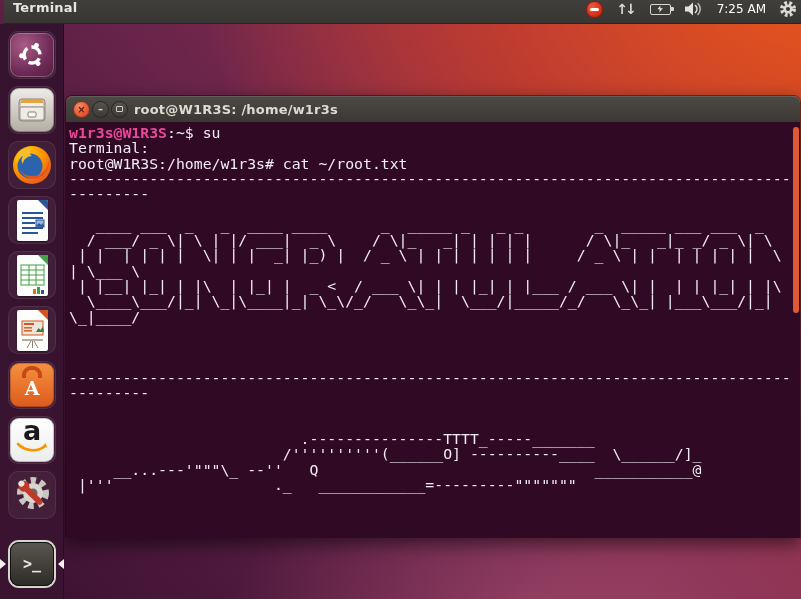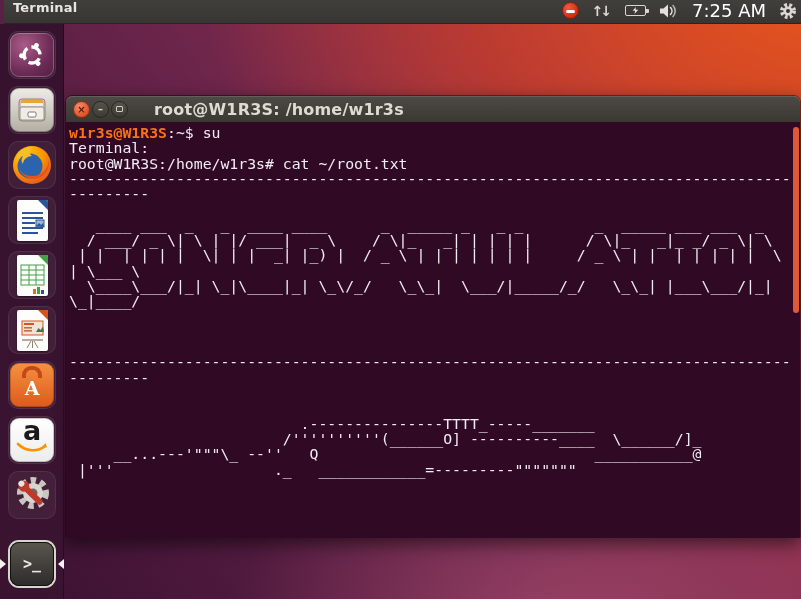--- a/index.html
+++ b/index.html
@@ -26,21 +26,21 @@
   .dnd{ width:17px; height:17px; border-radius:50%;
         background:radial-gradient(circle at 35% 30%, #ef5a40, #d42c12 70%);
         border:1px solid #8e1d0c; position:relative;}
   .dnd::after{ content:""; position:absolute; left:3px; right:3px; top:6.5px; height:3px;
         border-radius:2px; background:#fff;}
   .arrows{ font-size:14px; font-weight:bold; color:#dcd9d4; letter-spacing:-3px; line-height:1; padding-right:3px;}
   .battery{ position:relative; width:21px; height:11px; border:1px solid #d9d6d0; border-radius:2px;}
   .battery::after{ content:""; position:absolute; right:-4px; top:2.5px; width:3px; height:4px; background:#d9d6d0; border-radius:0 1px 1px 0;}
   .bolt{ position:absolute; left:6px; top:1px; width:7px; height:7px; background:#e8e6e3;
          clip-path:polygon(55% 0, 10% 55%, 45% 55%, 35% 100%, 90% 40%, 52% 40%);}
-  .clock{ font-size:18px; color:#fff; }
+  .clock{ font-size:12px; color:#fff; }
   .icon-svg{ display:block; }
 
   
   .launcher{
     position:absolute; left:0; top:24px; width:64px; height:575px;
     background:linear-gradient(rgba(50,17,44,.92), rgba(58,20,48,.88));
     box-shadow:inset -1px 0 0 rgba(0,0,0,.35);
     display:flex; flex-direction:column; align-items:center; gap:7px; padding-top:7px;
     z-index:40;
   }
@@ -78,31 +78,31 @@
     background:linear-gradient(#4d4a45,#3b3833);
     box-shadow:inset 0 1px 0 rgba(255,255,255,.12);
     display:flex; align-items:center; padding-left:7px;
   }
   .wbtn{ width:17px; height:17px; border-radius:50%; margin-right:2px;
          display:flex; align-items:center; justify-content:center;
          font-size:10px; font-weight:bold; }
   .wbtn.close{ background:radial-gradient(circle at 35% 30%, #f58d68, #e25a33 60%, #c74325); border:1px solid #8f2f12; color:#58180a;}
   .wbtn.min,.wbtn.max{ background:linear-gradient(#55524c,#3e3b36); border:1px solid #272522; color:#cfccc6;}
   .wbtn.max span{ display:block; width:7px; height:6px; border:1.5px solid #cfccc6; border-radius:1px;}
-  .wtitle{ color:#dfdbd2; font-size:16px; font-weight:bold; margin-left:24px; letter-spacing:.2px;}
+  .wtitle{ color:#dfdbd2; font-size:13px; font-weight:bold; margin-left:4px; letter-spacing:.2px;}
   .termbody{
     position:relative; height:416px; background:#300a24; overflow:hidden;
     padding:3px 0 0 3px;
   }
   .termbody .line{
     font-family:"DejaVu Sans Mono", monospace;
     font-size:14.8px; line-height:15.3px; height:15.3px;
     white-space:pre; color:#f1ecf4;
   }
-  .termbody .green{ color:#f97316; font-weight:bold; }
+  .termbody .green{ color:#ec4899; font-weight:bold; }
   .scrollthumb{
     position:absolute; right:1px; top:5px; width:6px; height:186px;
     background:#ef6136; border-radius:3px; opacity:.92;
   }
 </style>
 </head>
 <body>
 
 <div class="topbar">
   <span class="appname">Terminal</span>
@@ -275,20 +275,21 @@
         <div class="line"><span class="green">w1r3s@W1R3S</span><span>:~$ su</span></div>
         <div class="line"><span>Terminal:</span></div>
         <div class="line"><span>root@W1R3S:/home/w1r3s# cat ~/root.txt</span></div>
         <div class="line"><span>---------------------------------------------------------------------------------</span></div>
         <div class="line"><span>---------</span></div>
         <div class="line">&nbsp;</div>
         <div class="line"><span>   ____ ___  _   _  ____ ____      _  _____ _   _ _        _  _____ ___ ___  _   </span></div>
         <div class="line"><span>  / ___/ _ \| \ | |/ ___|  _ \    / \|_   _| | | | |      / \|_   _|_ _/ _ \| \ </span></div>
         <div class="line"><span> | |  | | | |  \| | |  _| |_) |  / _ \ | | | | | | |     / _ \ | |  | | | | |  \</span></div>
         <div class="line"><span>| \___ \</span></div>
+        <div class="line"><span> | |__| |_| | |\  | |_| |  _ &lt;  / ___ \| | | |_| | |___ / ___ \| |  | | |_| | |\</span></div>
         <div class="line"><span>  \____\___/|_| \_|\____|_| \_\/_/   \_\_|  \___/|_____/_/   \_\_| |___\___/|_| </span></div>
         <div class="line"><span>\_|____/</span></div>
         <div class="line">&nbsp;</div>
         <div class="line">&nbsp;</div>
         <div class="line">&nbsp;</div>
         <div class="line"><span>---------------------------------------------------------------------------------</span></div>
         <div class="line"><span>---------</span></div>
         <div class="line">&nbsp;</div>
         <div class="line">&nbsp;</div>
         <div class="line"><span>                          .---------------TTTT_-----_______</span></div>

